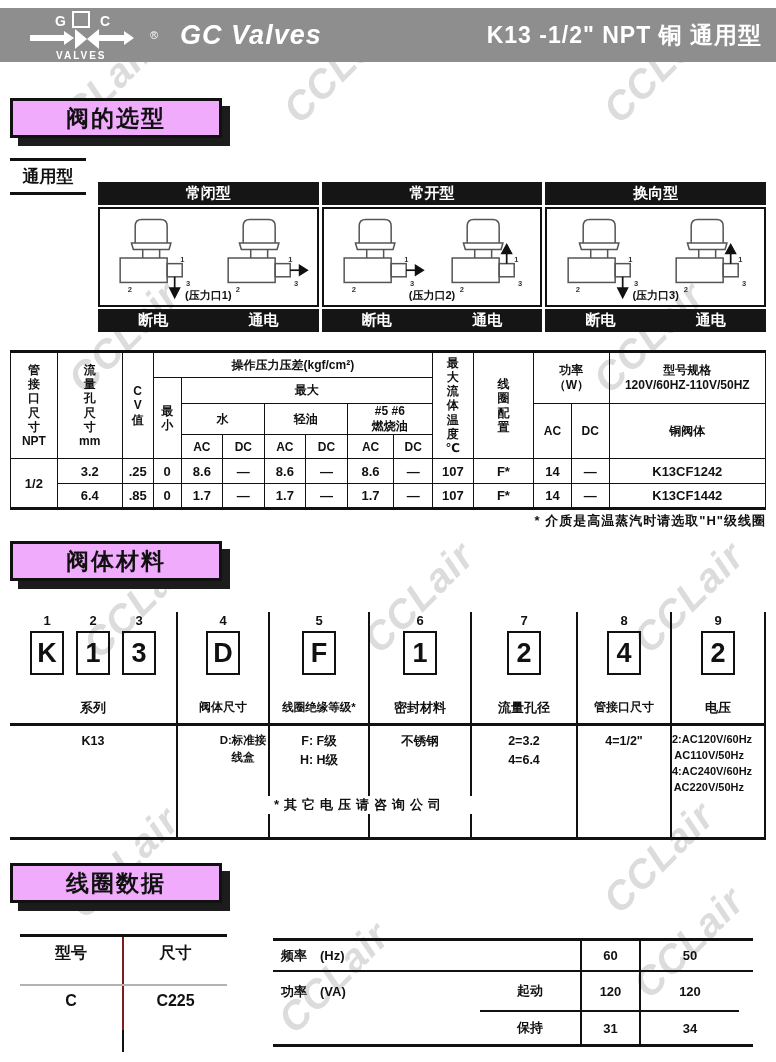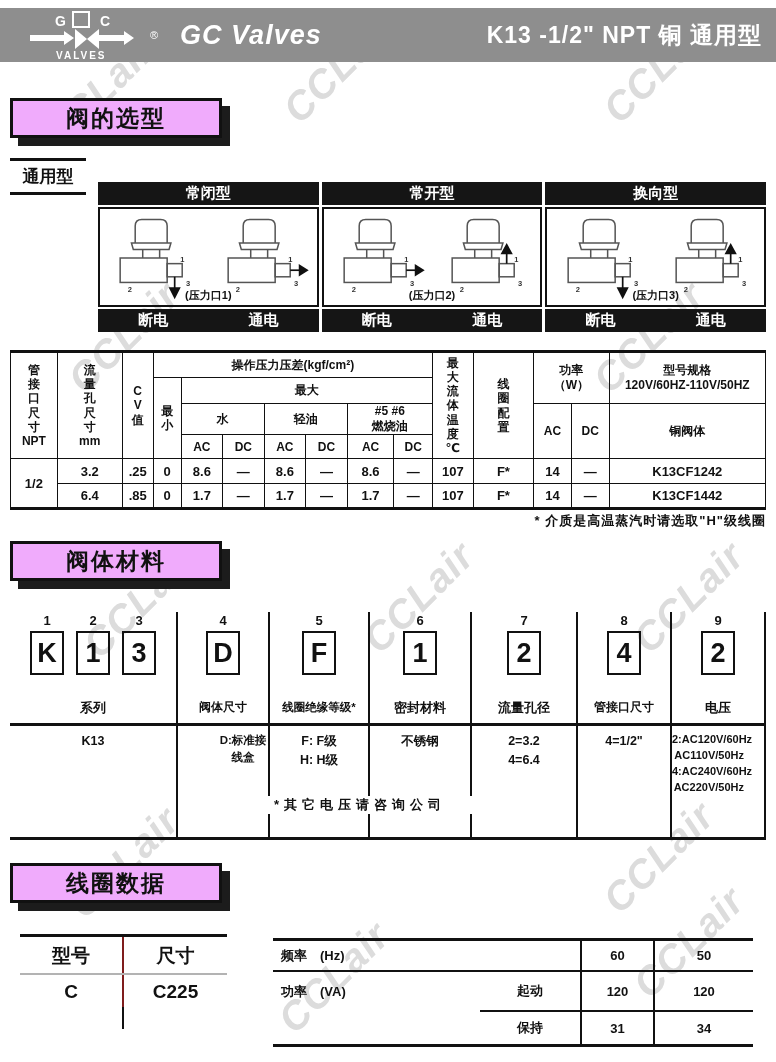--- a/index.html
+++ b/index.html
@@ -75,38 +75,38 @@
            white-space:pre-line; line-height:1.5; }
   .mvals.right { text-align:right; padding-right:20px; line-height:1.45; }
   .mnote { position:absolute; left:225px; top:184px; width:250px; background:#fff;
            text-align:center; font-size:13px; font-weight:bold; letter-spacing:5px; z-index:2; }
 
   
   .coilL { position:absolute; left:20px; top:934px; width:207px; }
   .coil-caption { text-align:center; font-size:14px; font-weight:bold; margin-bottom:4px; }
   .coil-grid { border-top:3px solid #111; }
   .coil-row { display:flex; }
-  .coil-cell { text-align:center; font-size:19px; font-weight:bold; padding:6px 0 4px; }
+  .coil-cell { text-align:center; font-size:16px; font-weight:bold; padding:6px 0 20px; }
   .coil-c1 { width:102px; }
   .coil-c2 { flex:1; border-left:2px solid #7f1d1d; }
   .coil-sep { border-top:2px solid #b3b3b3; }
   .coil-tail { height:22px; }
 
   .coilR { position:absolute; left:273px; top:938px; width:480px;
            border-top:3px solid #111; border-bottom:3px solid #111; }
   .prow { display:flex; }
   .pcell { font-size:13px; font-weight:bold; display:flex; align-items:center; }
   .plabel { padding-left:8px; }
   .pcenter { justify-content:center; }
   .vline { border-left:2px solid #111; }
   .row1 { height:31px; border-bottom:2px solid #111; }
   .row2 { height:40px; }
   .row3 { height:32px; }
   .w307 { width:307px; } .w207 { width:207px; } .w100s { width:100px; }
-  .w73 { width:73px; } .w100 { width:100px; }
+  .w73 { width:59px; } .w100 { width:100px; }
   .partline { border-bottom:2px solid #111; }
 </style>
 </head>
 <body>
 
 <div class="page">
 
   <div class="wm" style="left:30px;top:70px;">CCLair</div>
   <div class="wm" style="left:270px;top:45px;">CCLair</div>
   <div class="wm" style="left:590px;top:45px;">CCLair</div>

